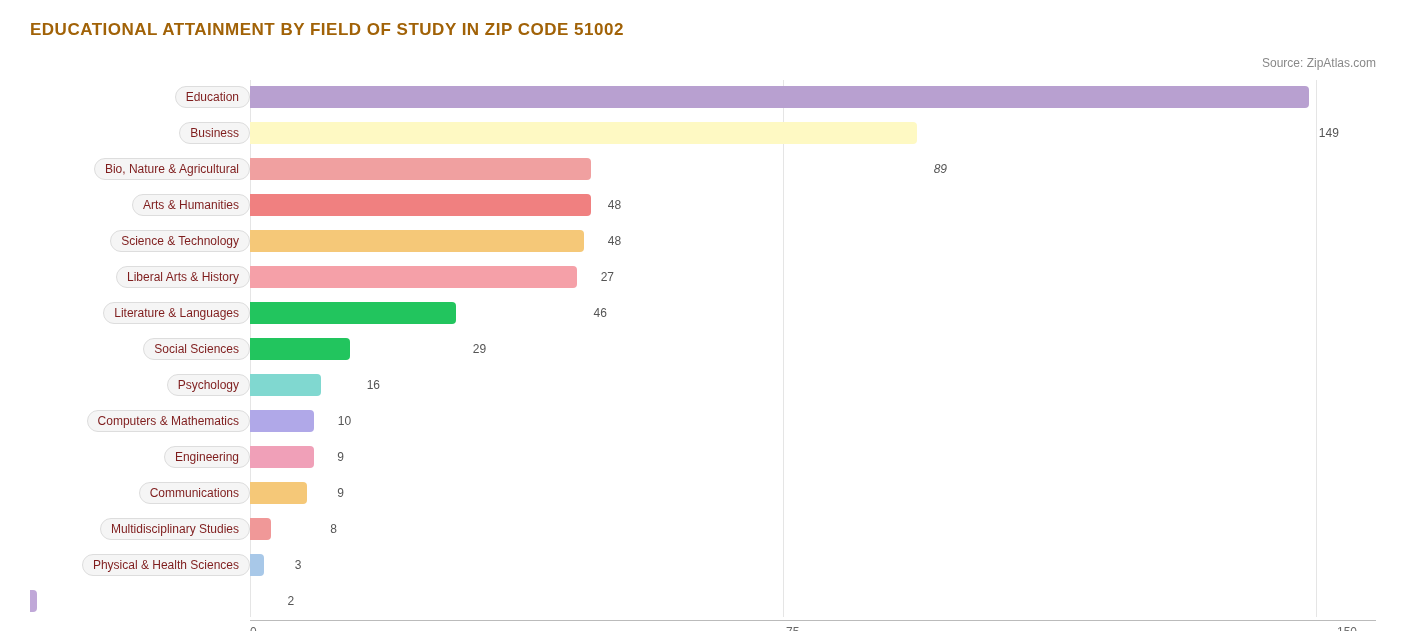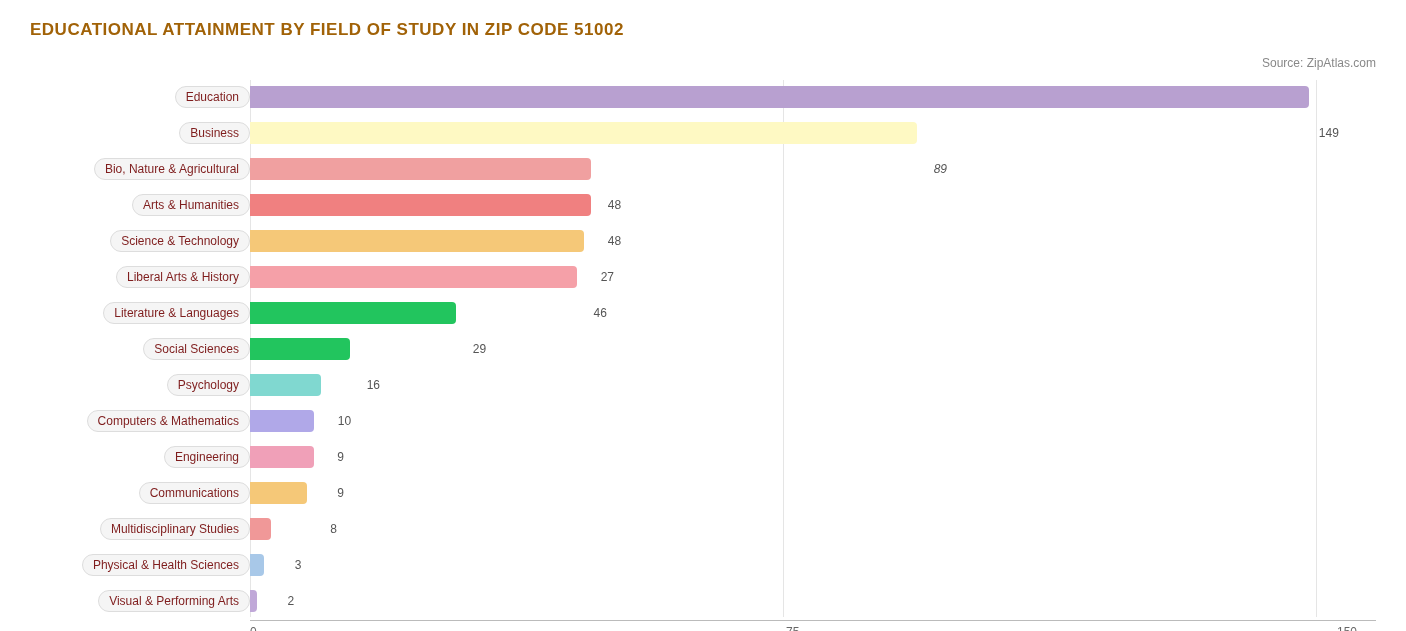--- a/index.html
+++ b/index.html
@@ -242,23 +242,20 @@
         <div class="bar-label">
           <span class="label-pill">Physical &amp; Health Sciences</span>
         </div>
         <div class="bar-area">
           <div class="bar" style="width: 14.2133px; background-color: rgb(168, 200, 232); min-width: 4px;">
             <span class="bar-value">2</span>
           </div>
         </div>
       </div>
       <div class="bar-row">
-        <div class="bar-label">
-          <span class="label-pill">Visual &amp; Performing Arts</span>
-        </div>
         <div class="bar-area">
           <div class="bar" style="width: 7.10667px; background-color: rgb(192, 168, 216); min-width: 4px;">
             <span class="bar-value">1</span>
           </div>
         </div>
       </div>
     </div>
   <div class="x-axis" id="x-axis" style="position: relative; height: 20px;">
   <span class="x-tick" style="position: absolute; left: 0px;">0</span>
       <span class="x-tick" style="position: absolute; left: 536px;">75</span>

